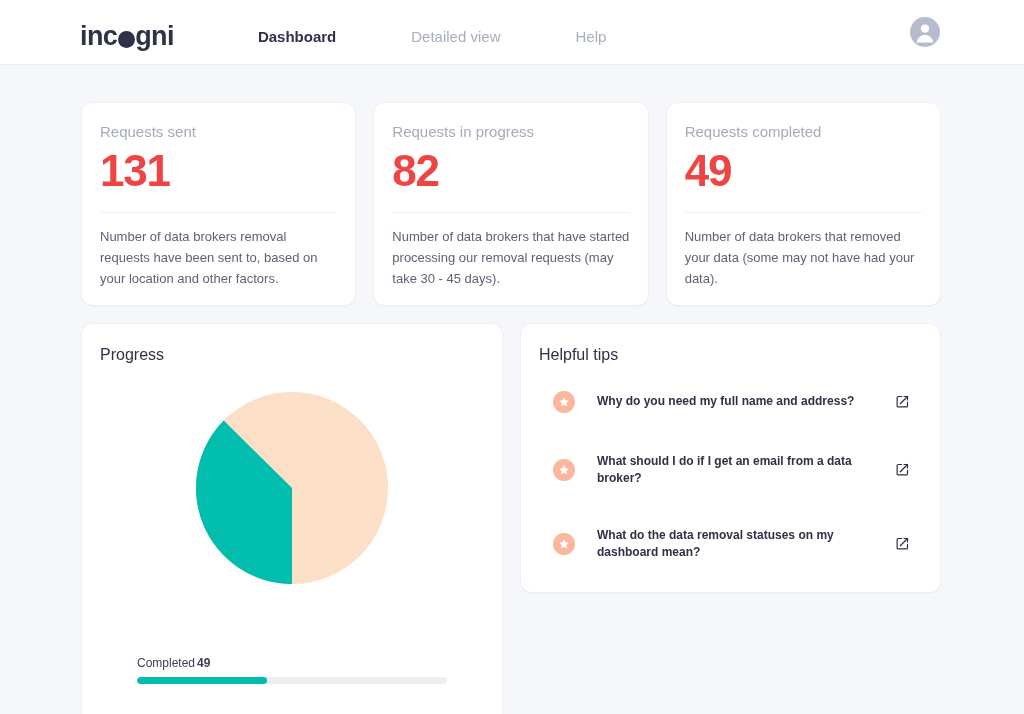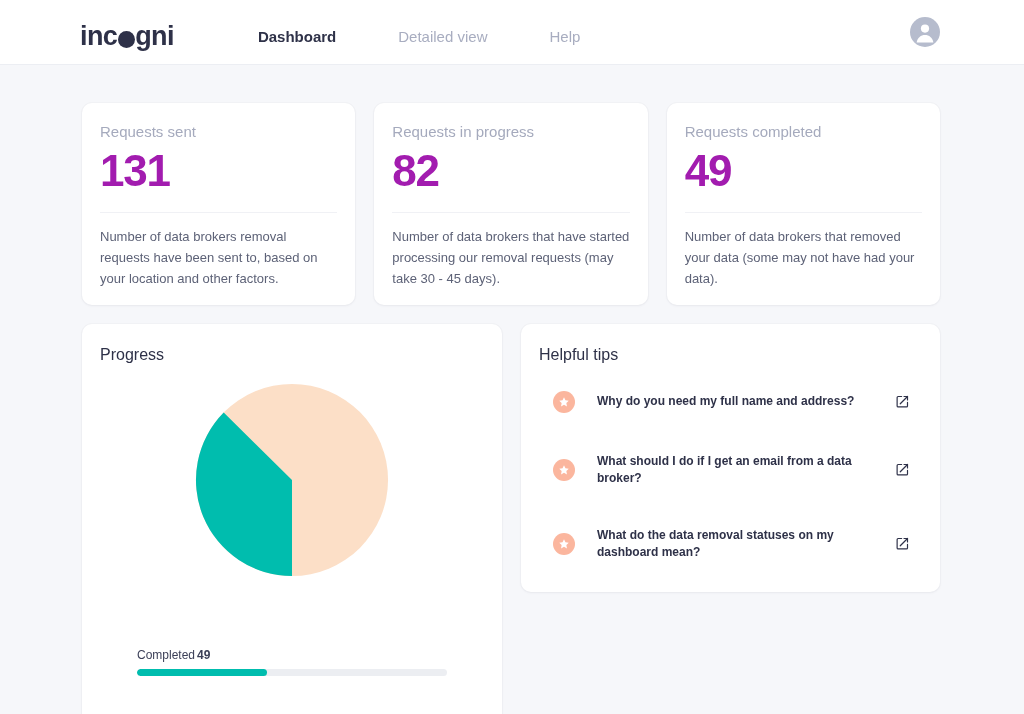--- a/index.html
+++ b/index.html
@@ -44,21 +44,21 @@
     height: 17px;
     border-radius: 50%;
     background: #2e3148;
     margin: 6px 0.5px 0 0.5px;
   }
 
   .nav {
     display: flex;
     align-items: center;
     margin-left: 84px;
-    gap: 0px;
+    gap: 13px;
   }
   .nav-item {
     font-size: 15px;
     padding: 6px 0;
     margin-right: 62px;
     color: #a8adc0;
     cursor: pointer;
     white-space: nowrap;
   }
   .nav-item.active {
@@ -105,21 +105,21 @@
     flex-direction: column;
   }
   .stat-label {
     font-size: 15px;
     color: #a5aabd;
     margin-bottom: 4px;
   }
   .stat-value {
     font-size: 44px;
     font-weight: 700;
-    color: #a21caf;
+    color: #ef4444;
     letter-spacing: -1.2px;
     line-height: 1.22;
     margin-bottom: 14px;
   }
   .stat-divider {
     height: 1px;
     background: #f0f1f5;
     margin-bottom: 13px;
   }
   .stat-desc {
@@ -144,21 +144,21 @@
   .tips-card {
     flex: 1;
     padding: 22px 18px 18px 18px;
     align-self: flex-start;
   }
 
   .panel-title {
     font-size: 16px;
     color: #2e3148;
     padding-left: 18px;
-    margin-bottom: 0;
+    margin-bottom: 8px;
   }
   .tips-card .panel-title { padding-left: 0; margin-bottom: 14px; }
 
   
   .pie-wrap {
     display: flex;
     justify-content: center;
     padding: 18px 0 26px 0;
   }
   .pie {

